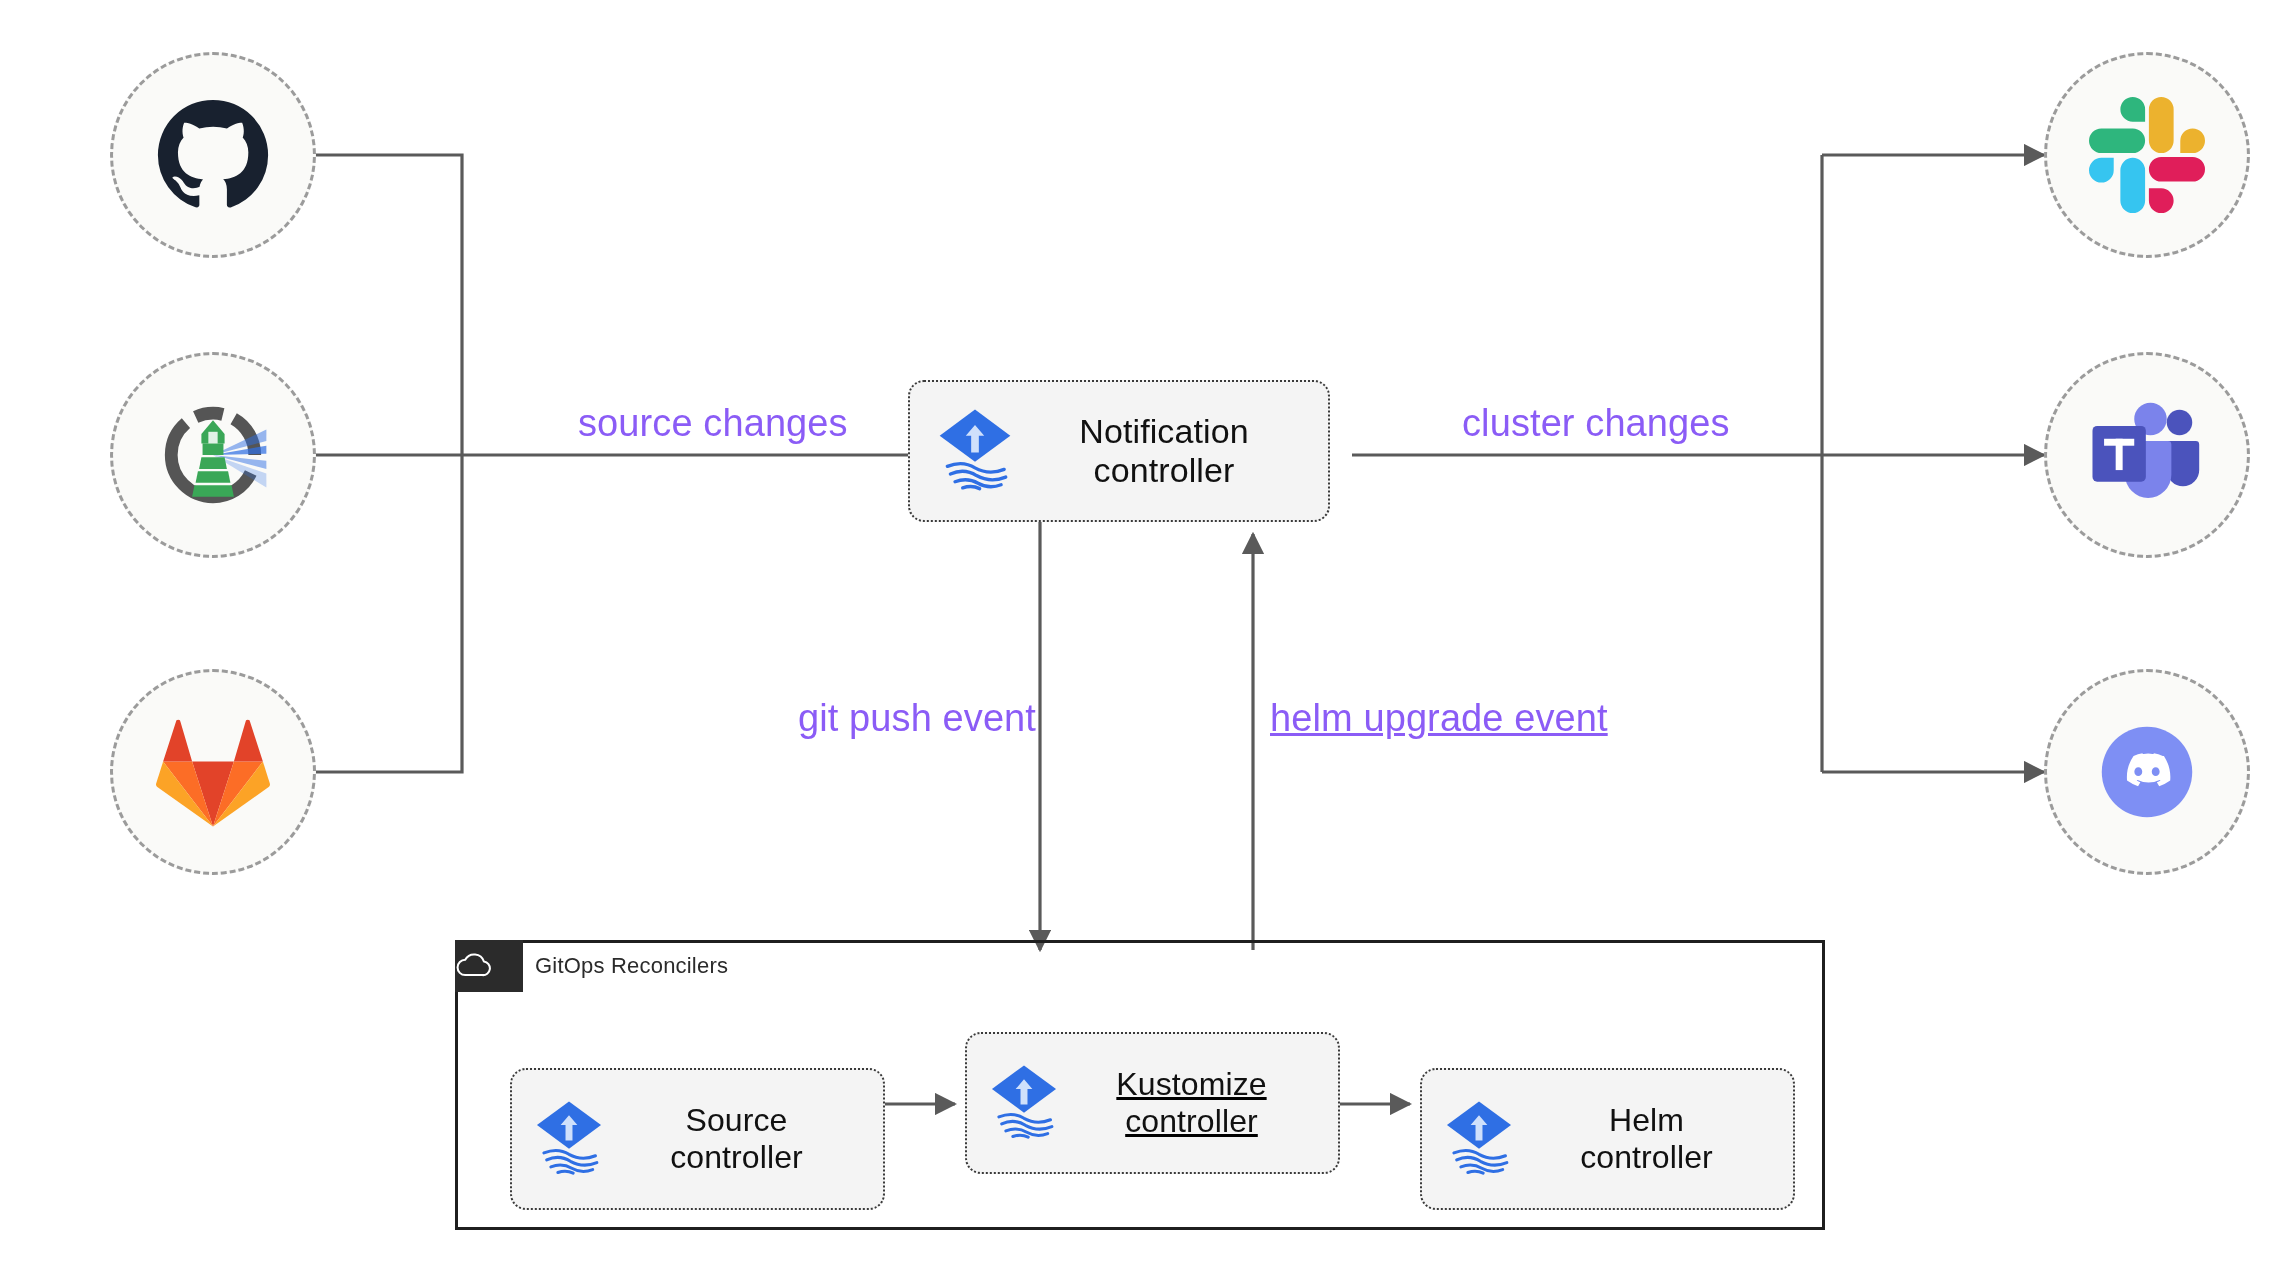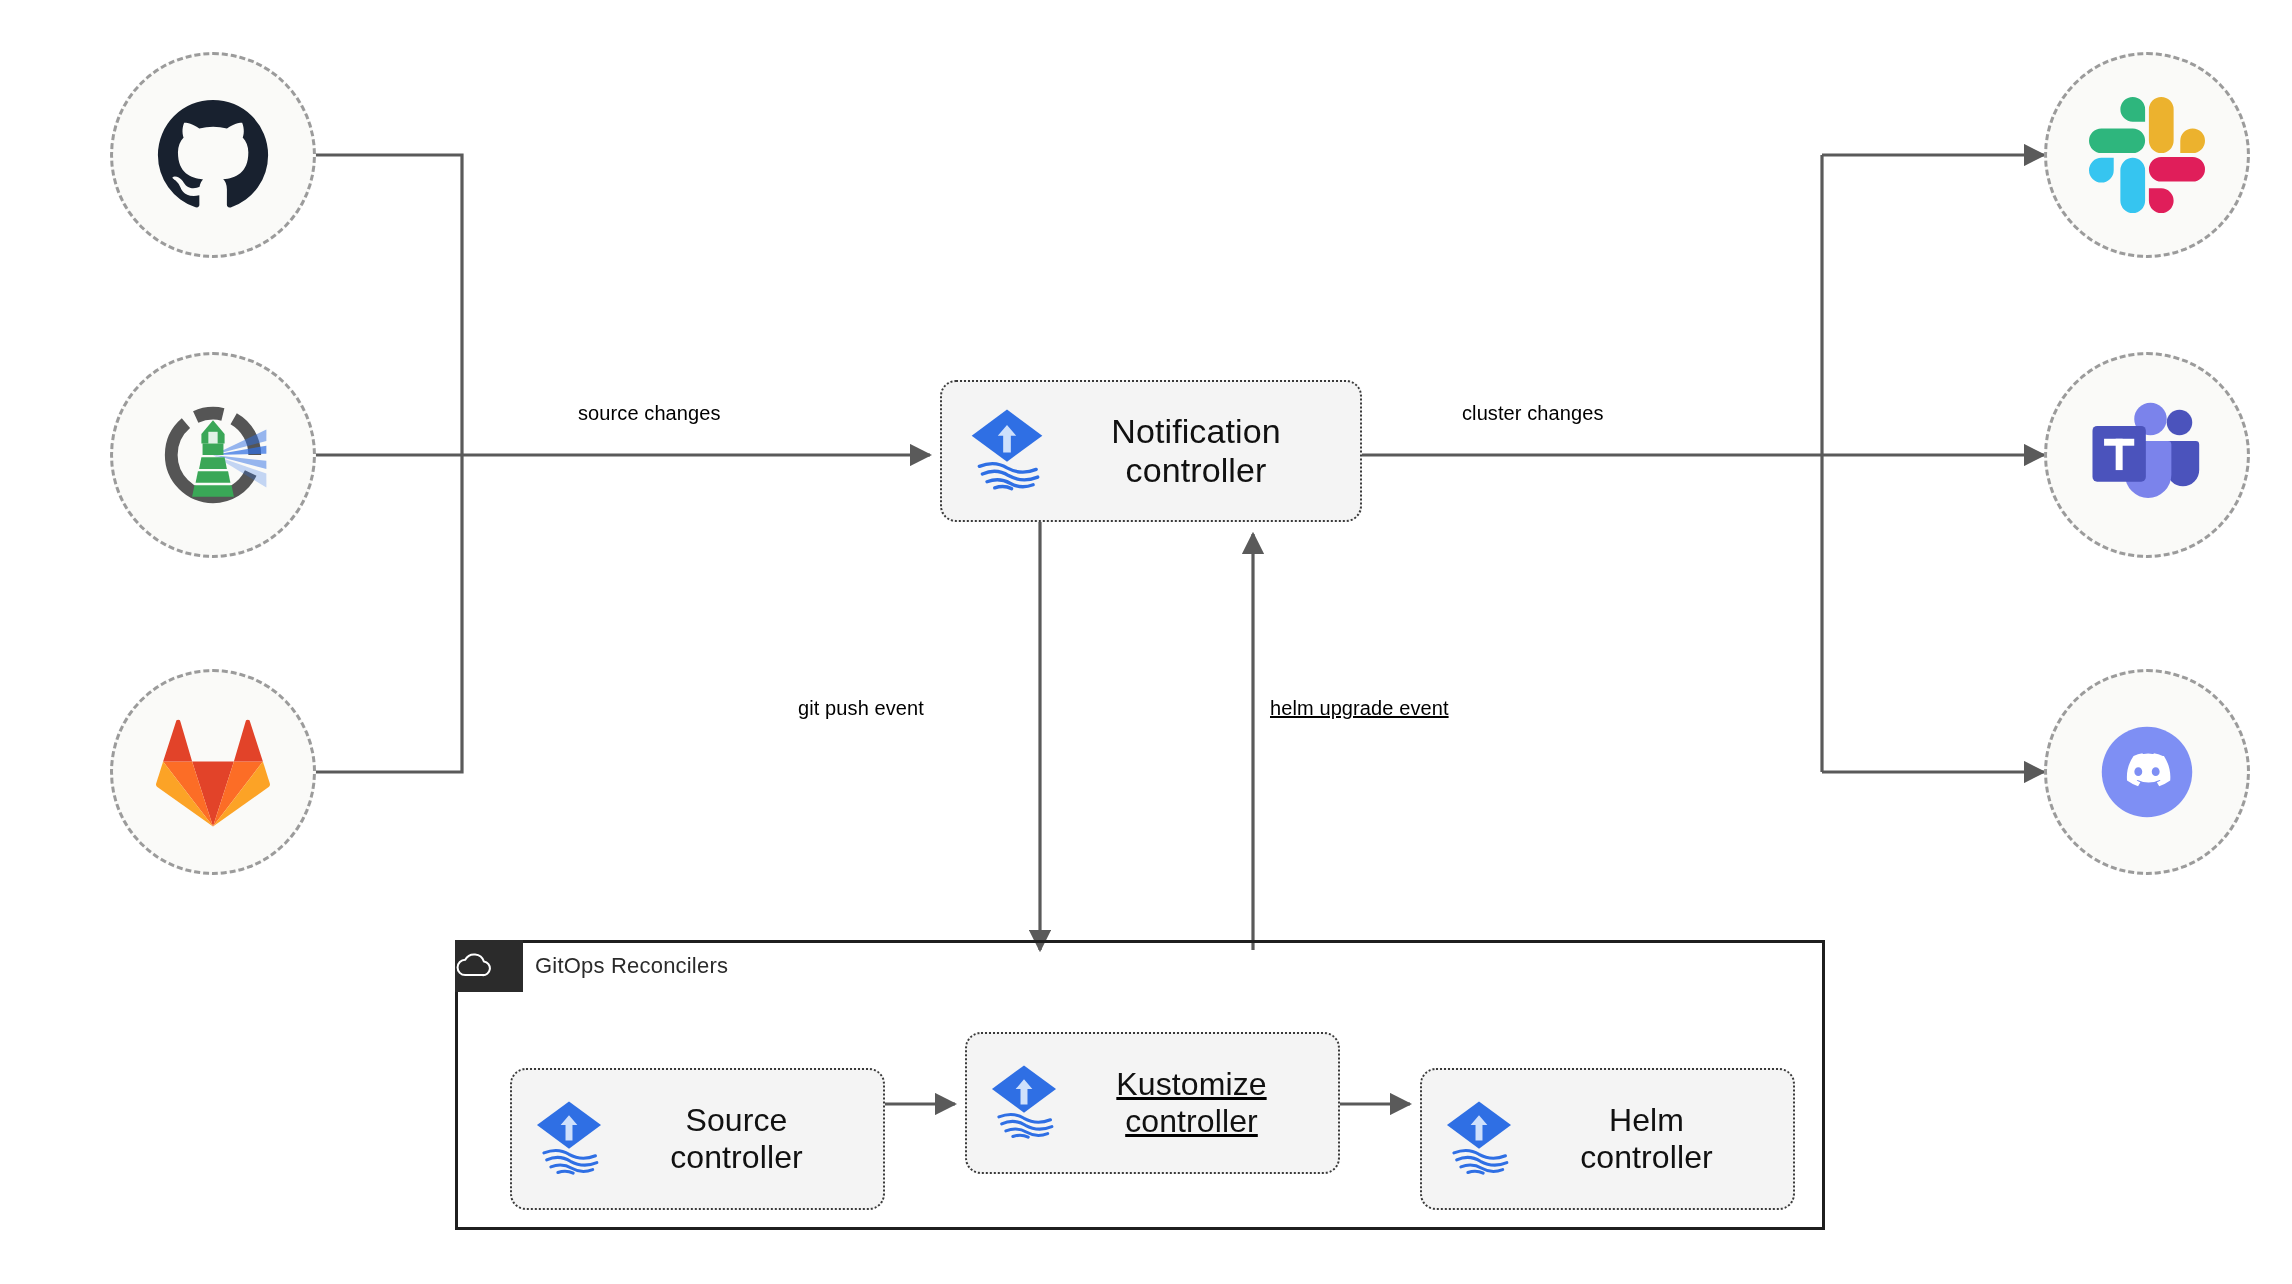--- a/index.html
+++ b/index.html
@@ -97,22 +97,22 @@
     position: absolute;
     font-size: 22px;
     color: #2b2b2b;
     letter-spacing: 0.2px;
     white-space: nowrap;
   }
 
   
   .edge-label {
     position: absolute;
-    font-size: 20px;
-    color: #000000;
+    font-size: 38px;
+    color: #8b5cf6;
     white-space: nowrap;
     letter-spacing: 0.1px;
   }
 </style>
 </head>
 <body>
 
 <div id="canvas">
 
   <svg class="wires" viewBox="0 0 2292 1284">
@@ -219,21 +219,21 @@
 
   <div class="node-circle" style="left:2044px; top:669px; width:206px; height:206px;">
     <span class="glyph">
       <svg viewBox="0 0 100 100" aria-hidden="true">
         <circle cx="50" cy="50" r="39" fill="#7e8ff4"></circle>
         <path fill="#ffffff" d="M63.6 36.2a31 31 0 0 0-7.7-2.4l-.4.8a28 28 0 0 1 6.9 2.3 26 26 0 0 0-22.8 0 28 28 0 0 1 6.9-2.3l-.4-.8a31 31 0 0 0-7.7 2.4c-4.9 7.2-6.2 14.3-5.6 21.2a31 31 0 0 0 9.5 4.8l2-3.3a20 20 0 0 1-3.2-1.5l.8-.6a22 22 0 0 0 19 0l.8.6a20 20 0 0 1-3.2 1.5l2 3.3a31 31 0 0 0 9.5-4.8c.7-8-1.4-15-5.4-21.2zM42.5 53.5c-1.9 0-3.4-1.7-3.4-3.8s1.5-3.8 3.4-3.8 3.4 1.7 3.4 3.8-1.5 3.8-3.4 3.8zm15 0c-1.9 0-3.4-1.7-3.4-3.8s1.5-3.8 3.4-3.8 3.4 1.7 3.4 3.8-1.5 3.8-3.4 3.8z"></path>
       </svg>
     </span>
   </div>
 
-  <div class="ctrl-box" style="left:940px; top:380px; width:422px; height:142px;">
+  <div class="ctrl-box" style="left:908px; top:380px; width:422px; height:142px;">
     <span class="ctrl-icon">
       <svg viewBox="0 0 100 112" aria-hidden="true">
         <path d="M50 2 L96 36 L50 70 L4 36 Z" fill="#2f6fe4"></path>
         <path d="M50 22 L62 36 L55 36 L55 58 L45 58 L45 36 L38 36 Z" fill="#cfe0fb"></path>
         <g fill="none" stroke="#2f6fe4" stroke-width="4.4" stroke-linecap="round">
           <path d="M14 76 Q34 68 50 78 Q68 88 88 80"></path>
           <path d="M18 86 Q36 78 52 88 Q70 98 90 90"></path>
           <path d="M24 96 Q40 90 54 98 Q68 106 84 100"></path>
           <path d="M34 104 Q46 100 56 105"></path>
         </g>

